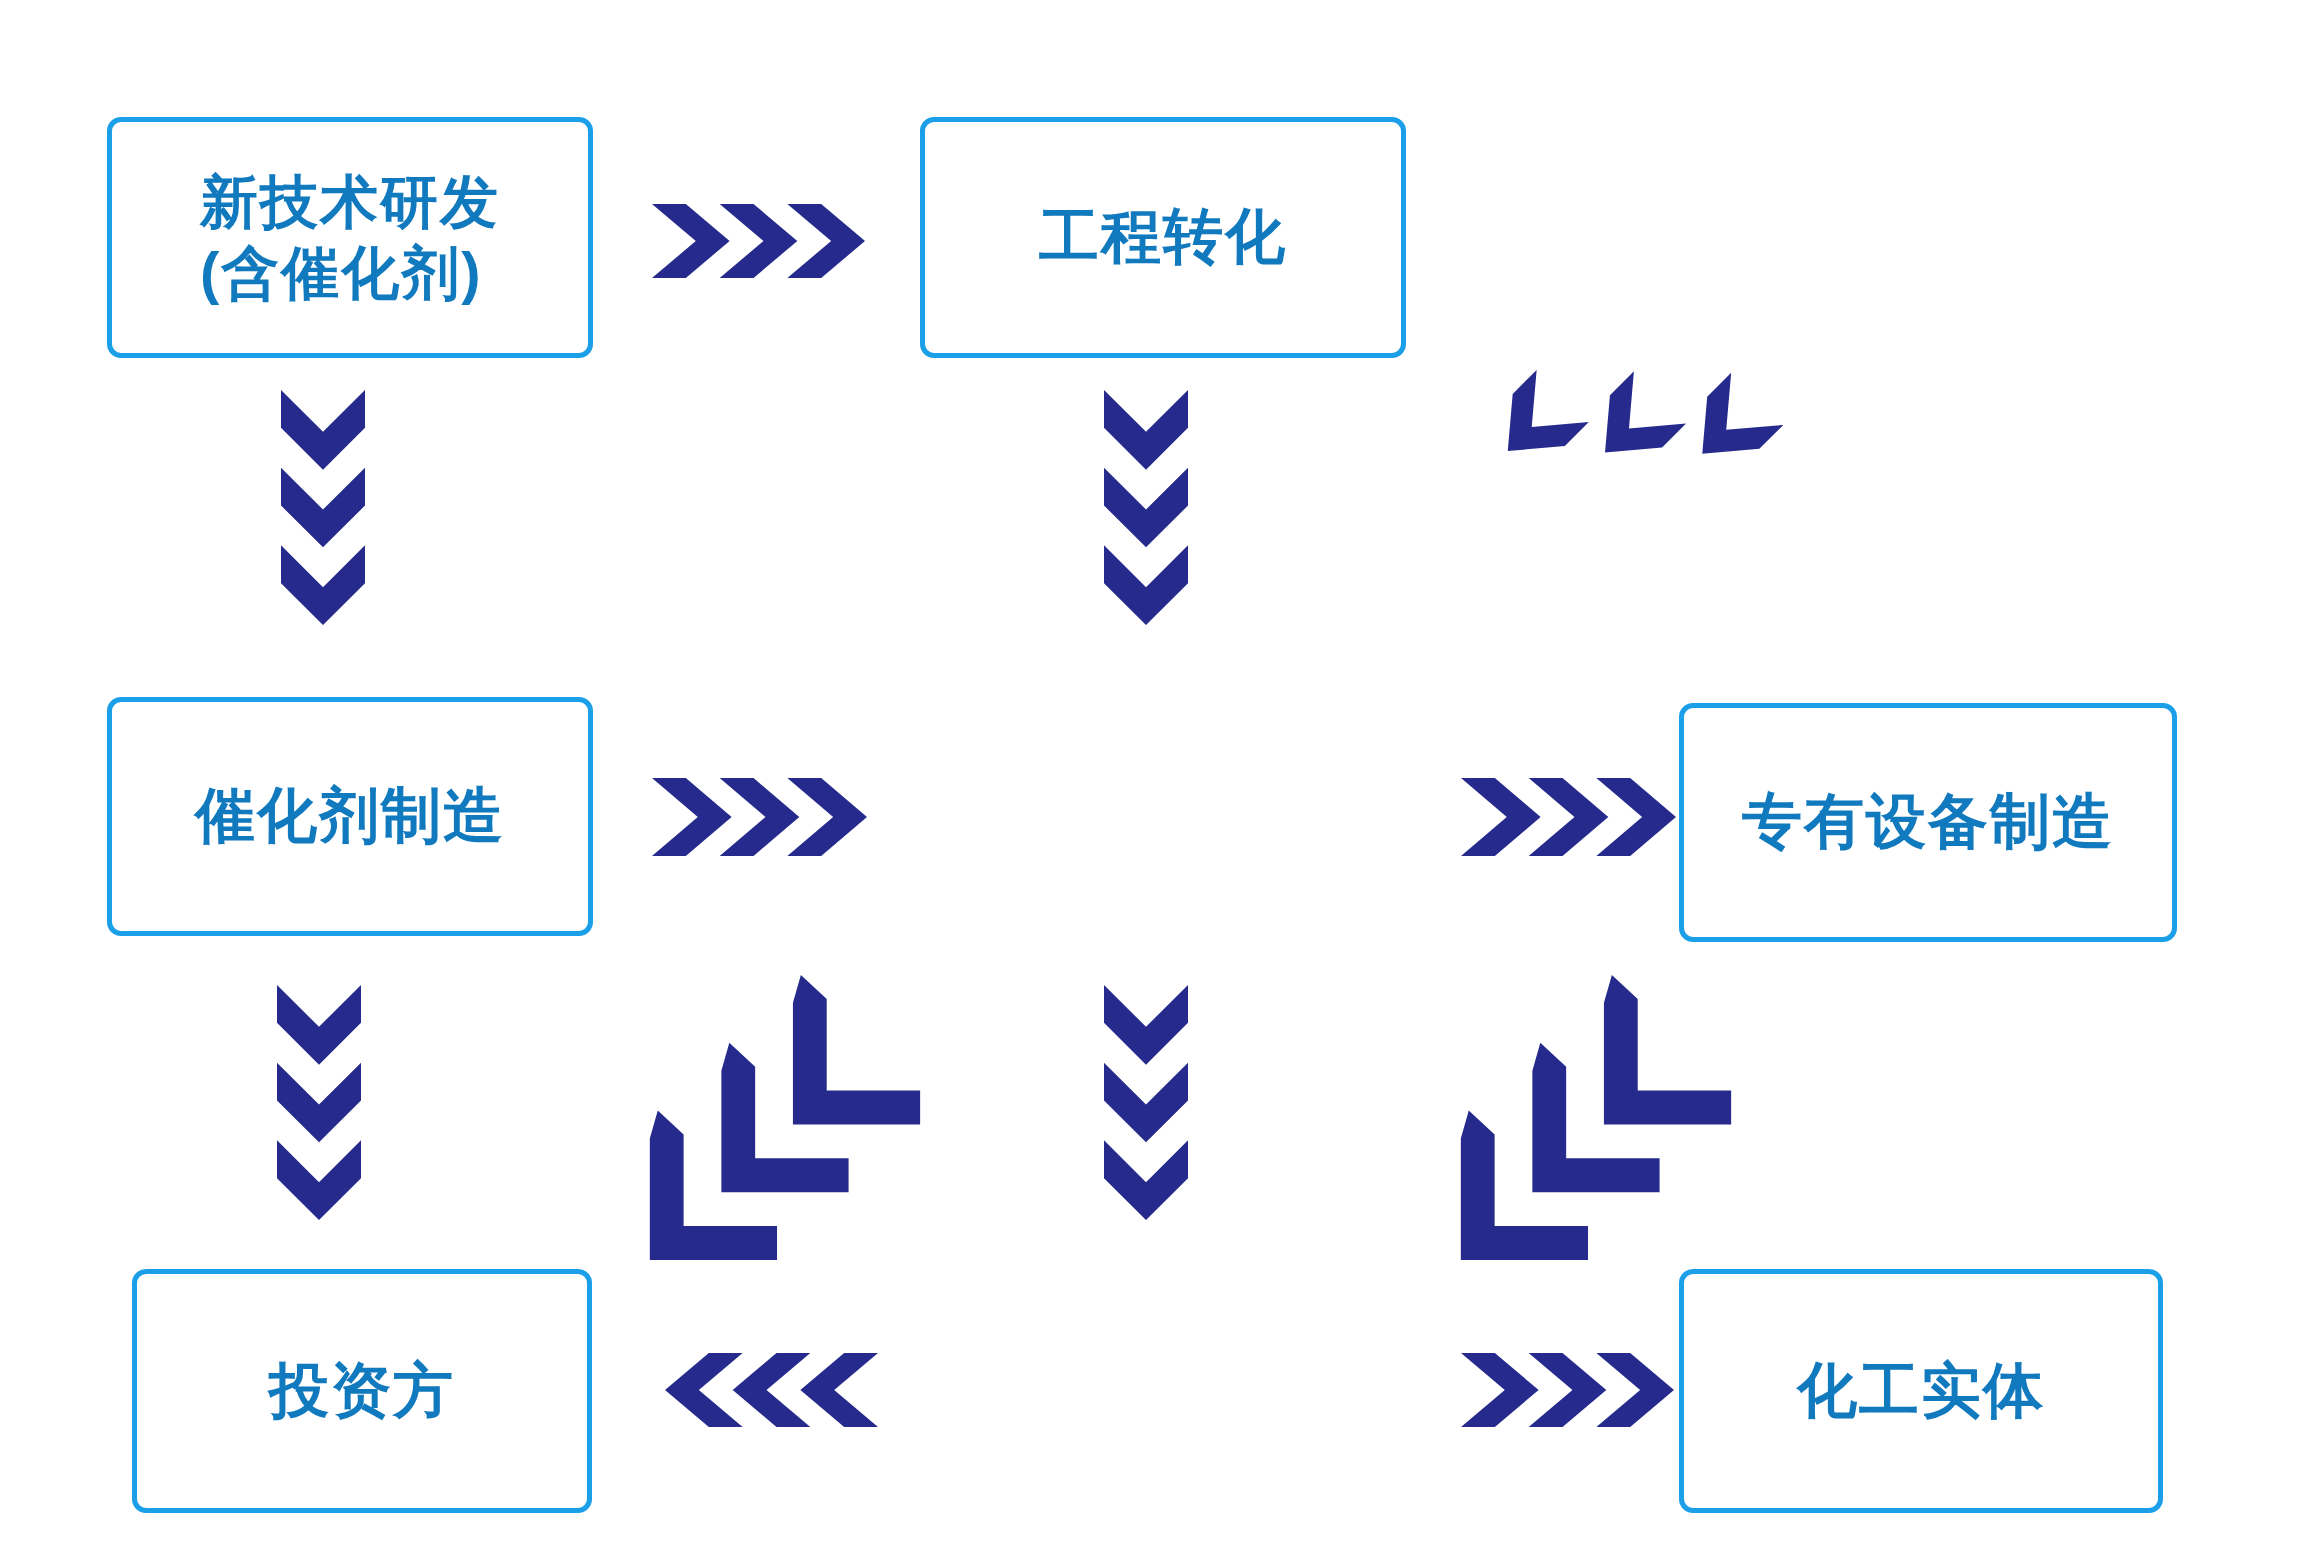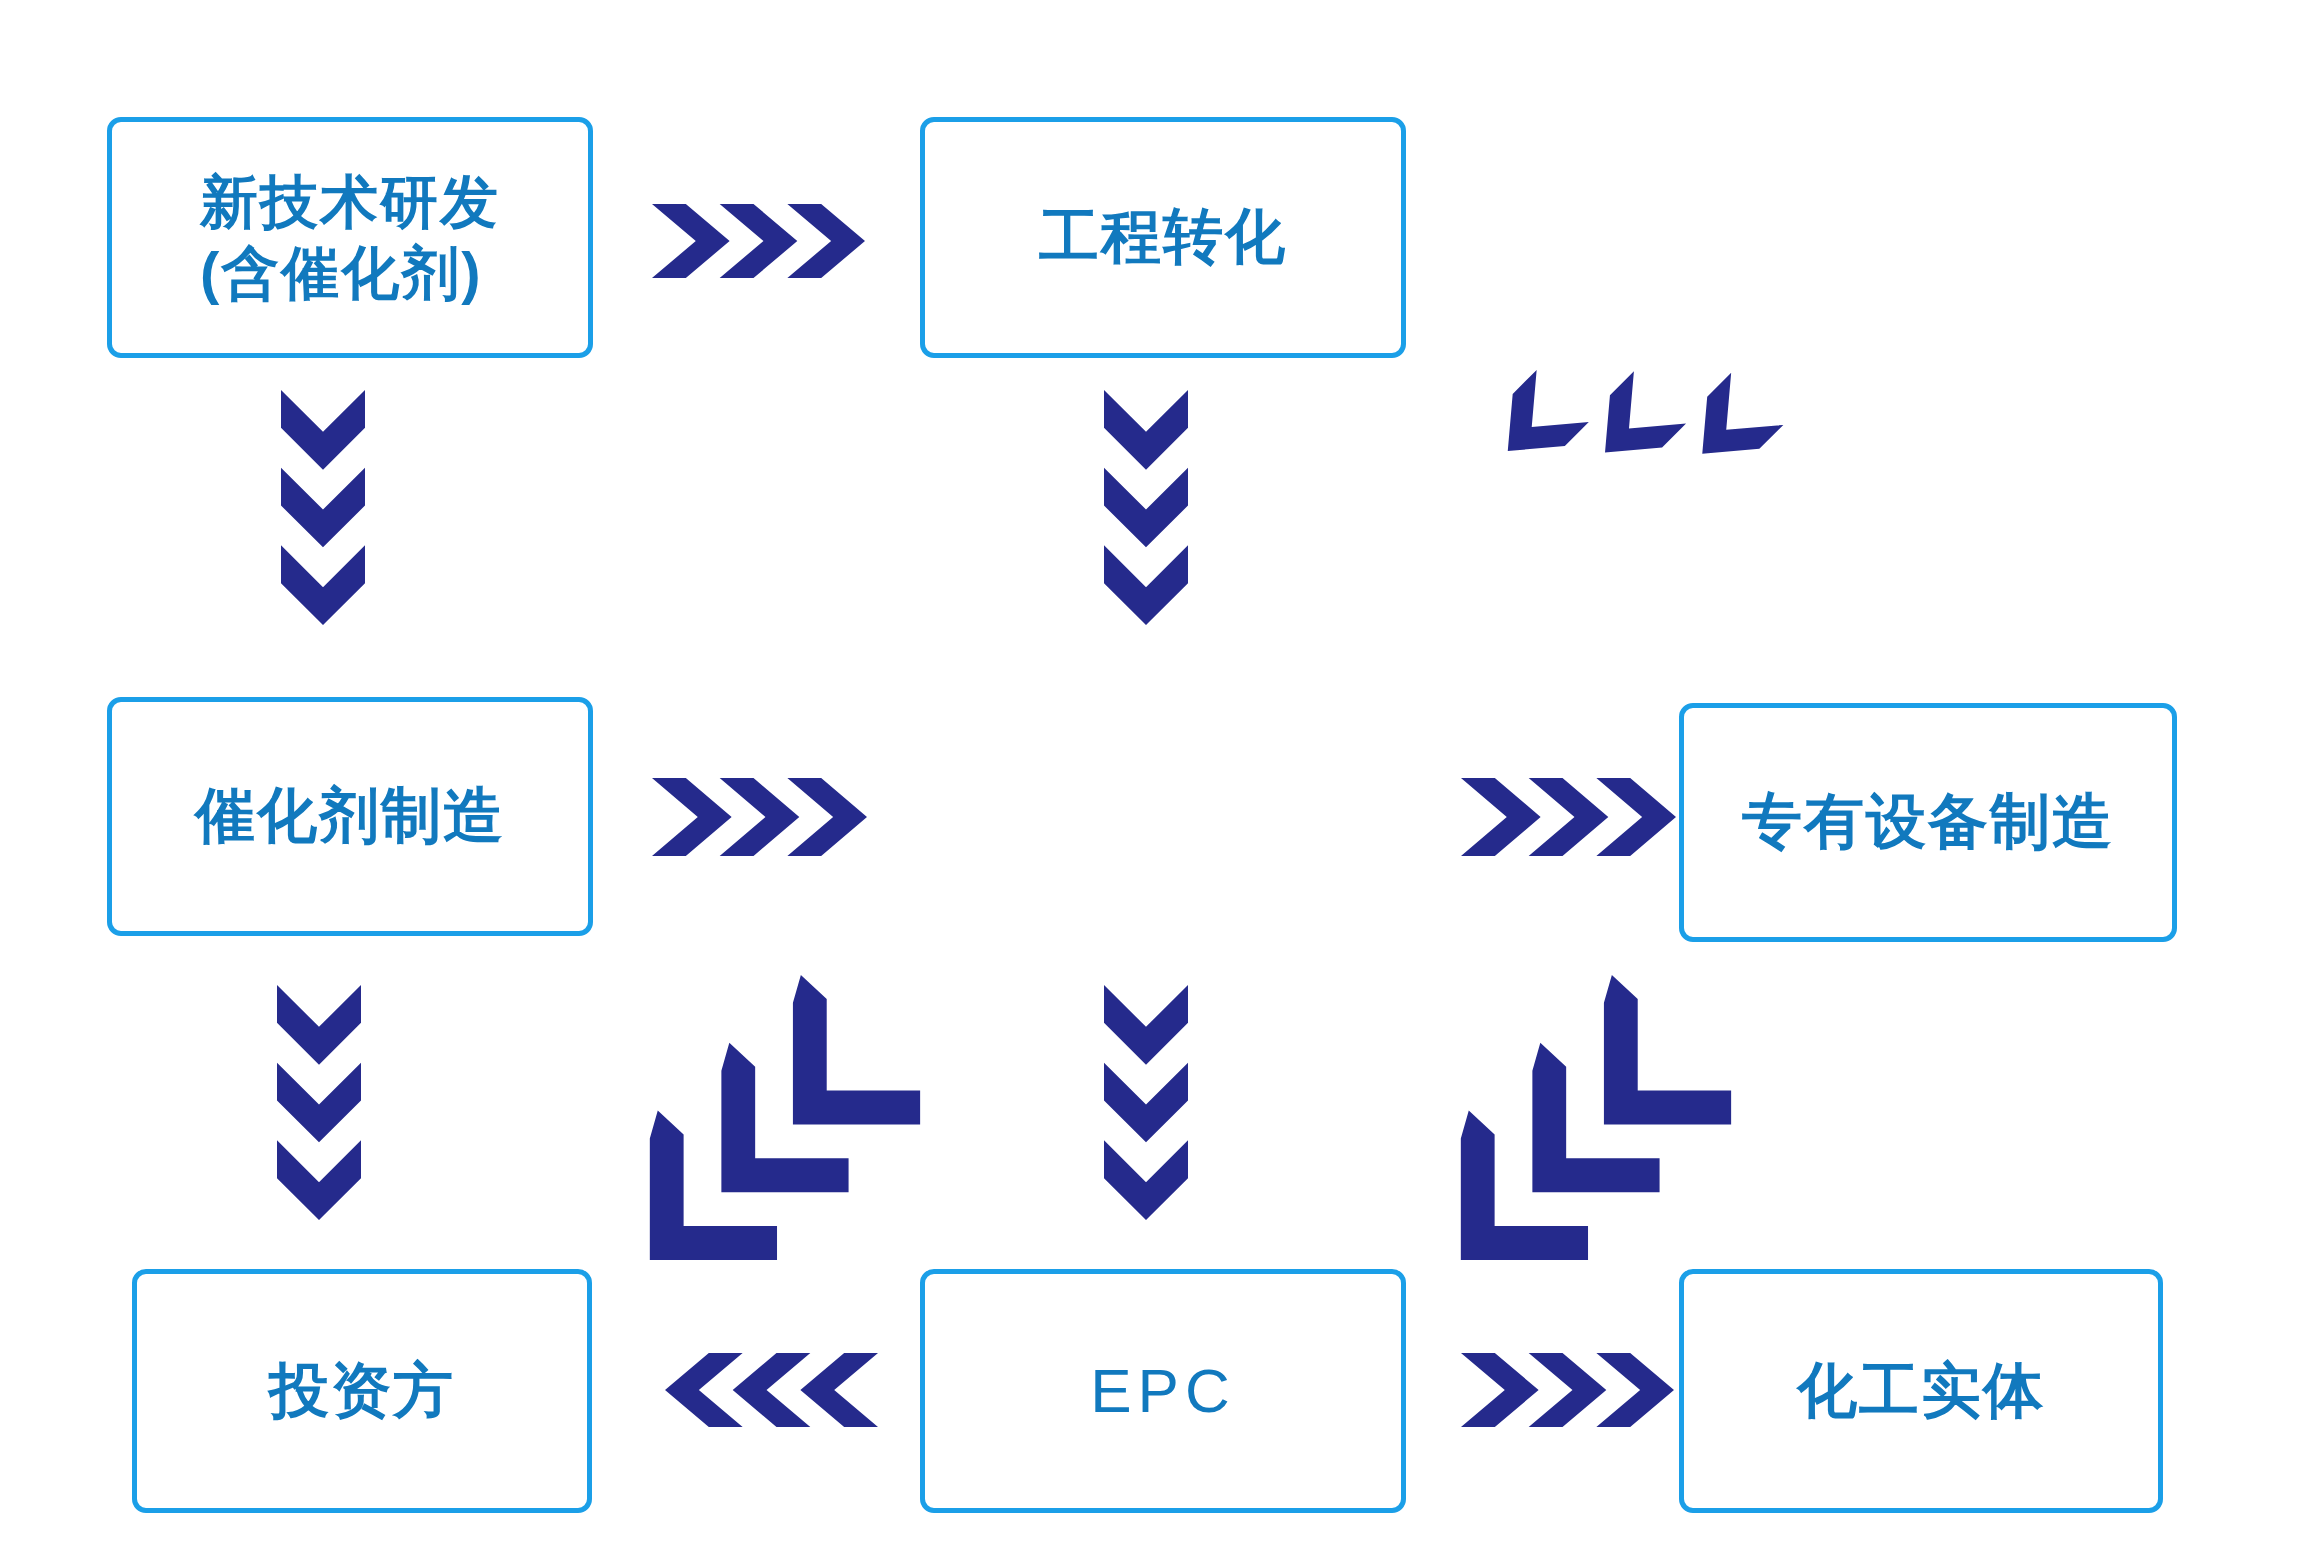--- a/index.html
+++ b/index.html
@@ -179,23 +179,20 @@
         <polygon points="108,78 134,102 134,194 228,194 228,228 100,228 100,106"></polygon>
         <polygon points="36,146 62,170 62,262 156,262 156,296 28,296 28,174"></polygon>
       </g>
     </svg>
   </div>
 
   <div class="node-box" style="left:132px; top:1269px; width:460px; height:244px;">
     <span class="node-label">投资方</span>
   </div>
 
-  <div class="node-box" style="left:920px; top:1269px; width:486px; height:244px;">
-    <span class="node-label latin">EPC</span>
-  </div>
 
   <div class="node-box" style="left:1679px; top:1269px; width:484px; height:244px;">
     <span class="node-label">化工实体</span>
   </div>
 
   <div class="arrow" style="left:669px; top:1353px; width:209px; height:74px;">
     <svg viewBox="0 0 210 74" preserveAspectRatio="none">
       <g fill="#252a8c">
         <polygon points="74,0 40,0 -4,37 40,74 74,74 30,37"></polygon>
         <polygon points="142,0 108,0 64,37 108,74 142,74 98,37"></polygon>

